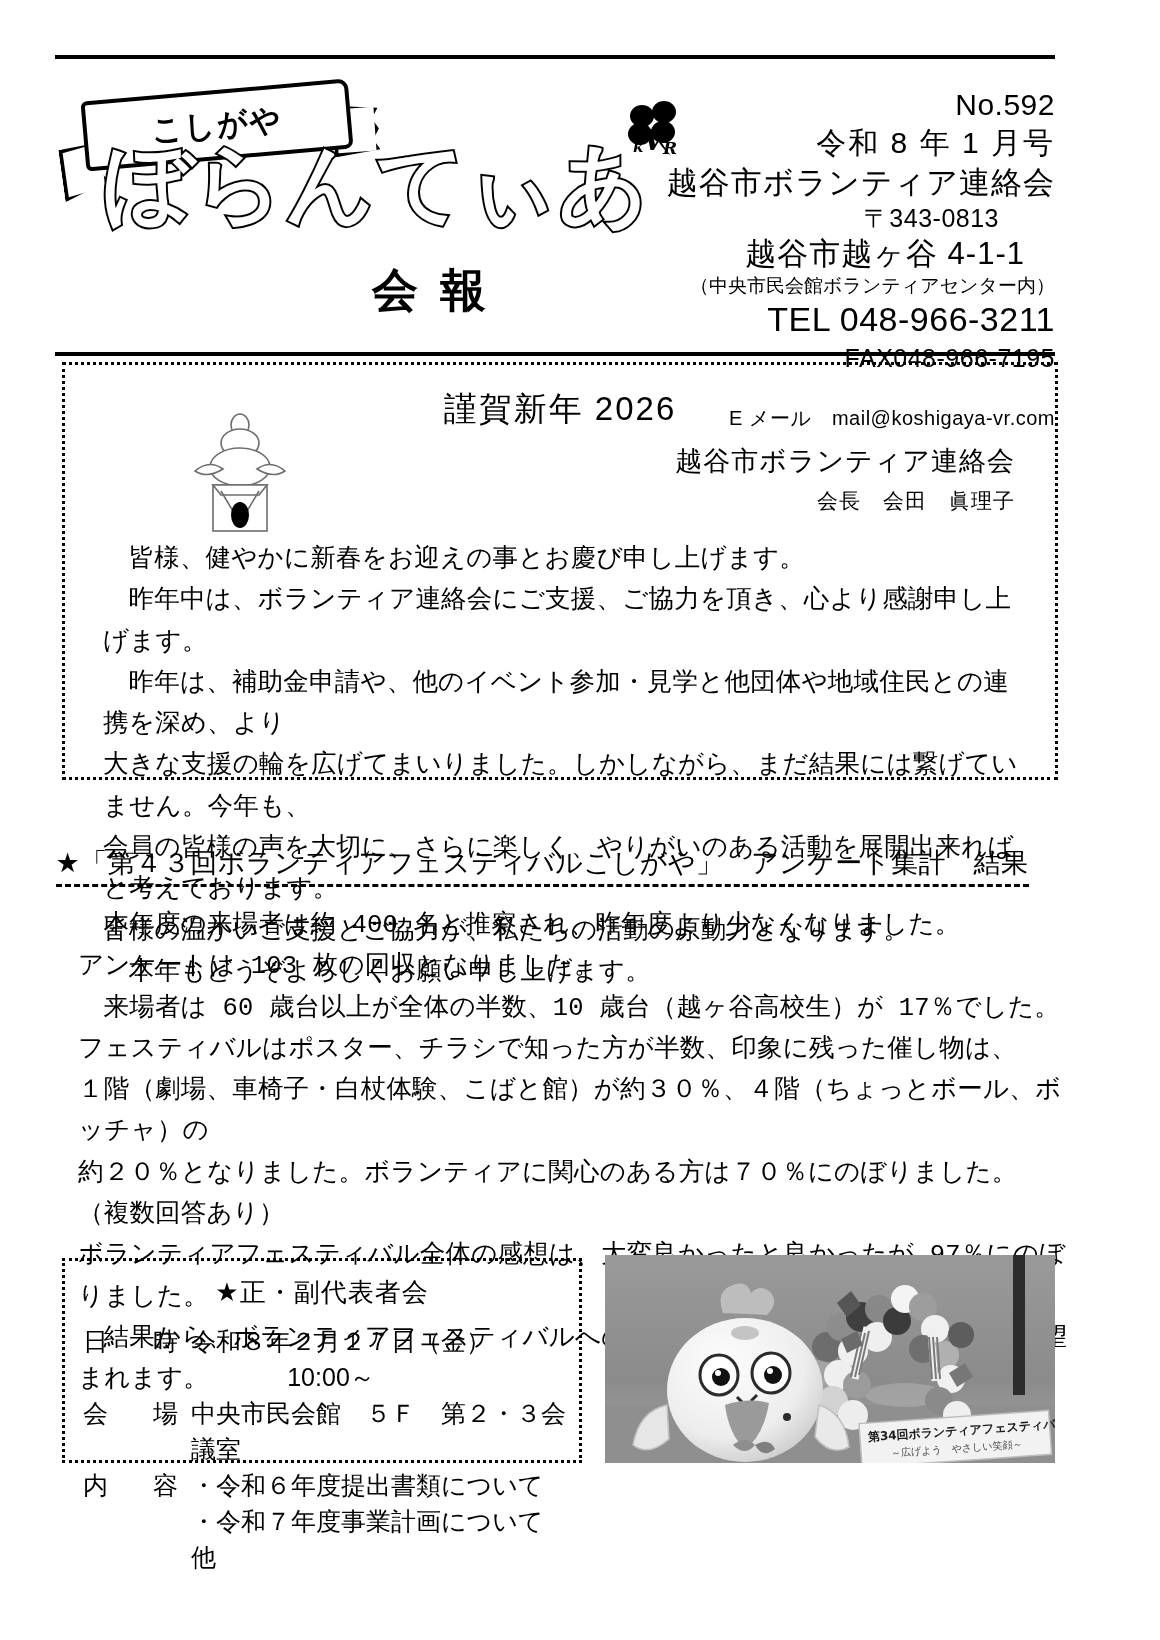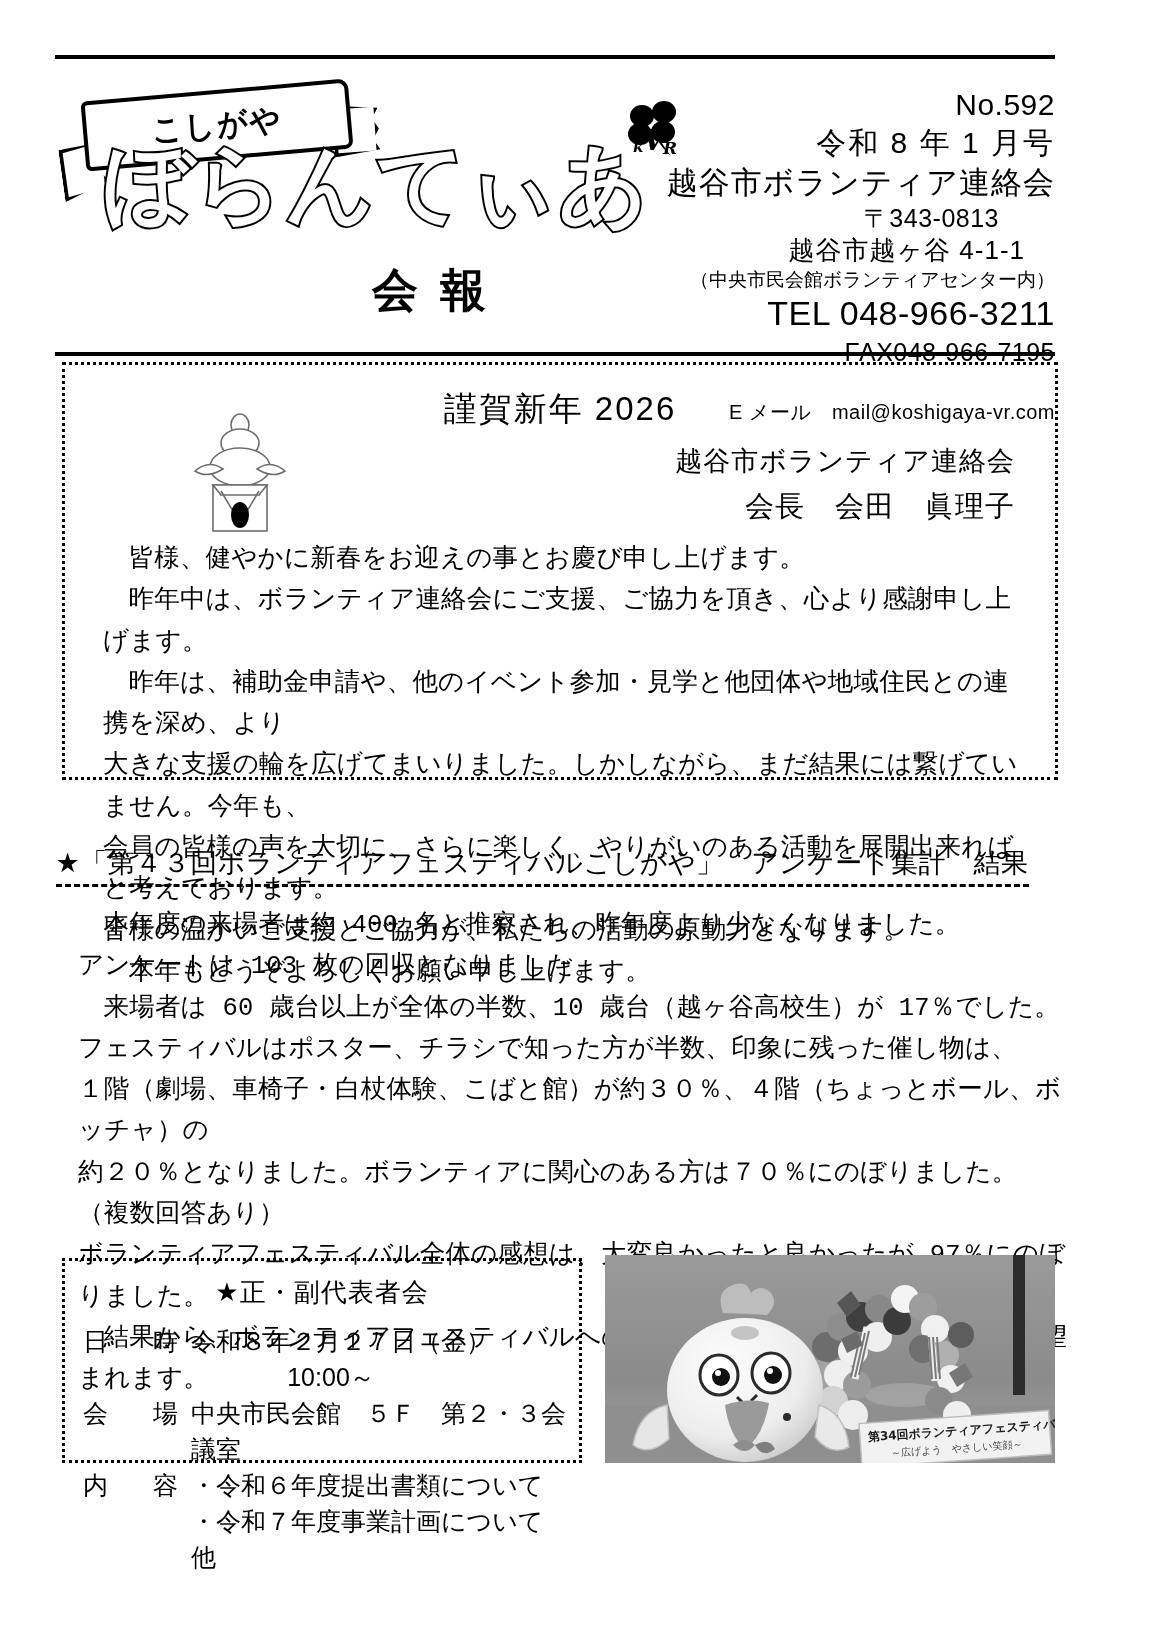--- a/index.html
+++ b/index.html
@@ -120,21 +120,21 @@
     position: absolute;
     right: 0; top: 24px;
     width: 430px;
     text-align: right;
     line-height: 1.28;
   }
   .hi-no      { font-size: 30px; letter-spacing: 0.5px; }
   .hi-issue   { font-size: 30px; letter-spacing: 2px; }
   .hi-org     { font-size: 31px; letter-spacing: 1px; }
   .hi-zip     { font-size: 25px; letter-spacing: 0.5px; padding-right: 56px;}
-  .hi-addr    { font-size: 26px; letter-spacing: 1px; padding-right: 30px;}
+  .hi-addr    { font-size: 31px; letter-spacing: 1px; padding-right: 30px;}
   .hi-sub     { font-size: 19px; letter-spacing: 0px; }
   .hi-tel     { font-size: 34px; letter-spacing: 0.5px; }
   .hi-fax     { font-size: 25px; letter-spacing: 0.5px; }
   .hi-mail    { font-size: 20px; letter-spacing: 0.5px; margin-top: 32px; }
 
   
   .head-rule {
     position: absolute;
     left: 55px; top: 352px;
     width: 1000px;
@@ -166,21 +166,21 @@
   }
   .ny-org {
     position: absolute;
     right: 40px; top: 78px;
     font-size: 27px;
     letter-spacing: 1px;
   }
   .ny-name {
     position: absolute;
     right: 40px; top: 122px;
-    font-size: 29px;
+    font-size: 21px;
     letter-spacing: 1px;
   }
   .ny-body {
     position: absolute;
     left: 38px; top: 172px;
     width: 930px;
     font-size: 25.5px;
     line-height: 1.62;
     letter-spacing: 0.2px;
   }

